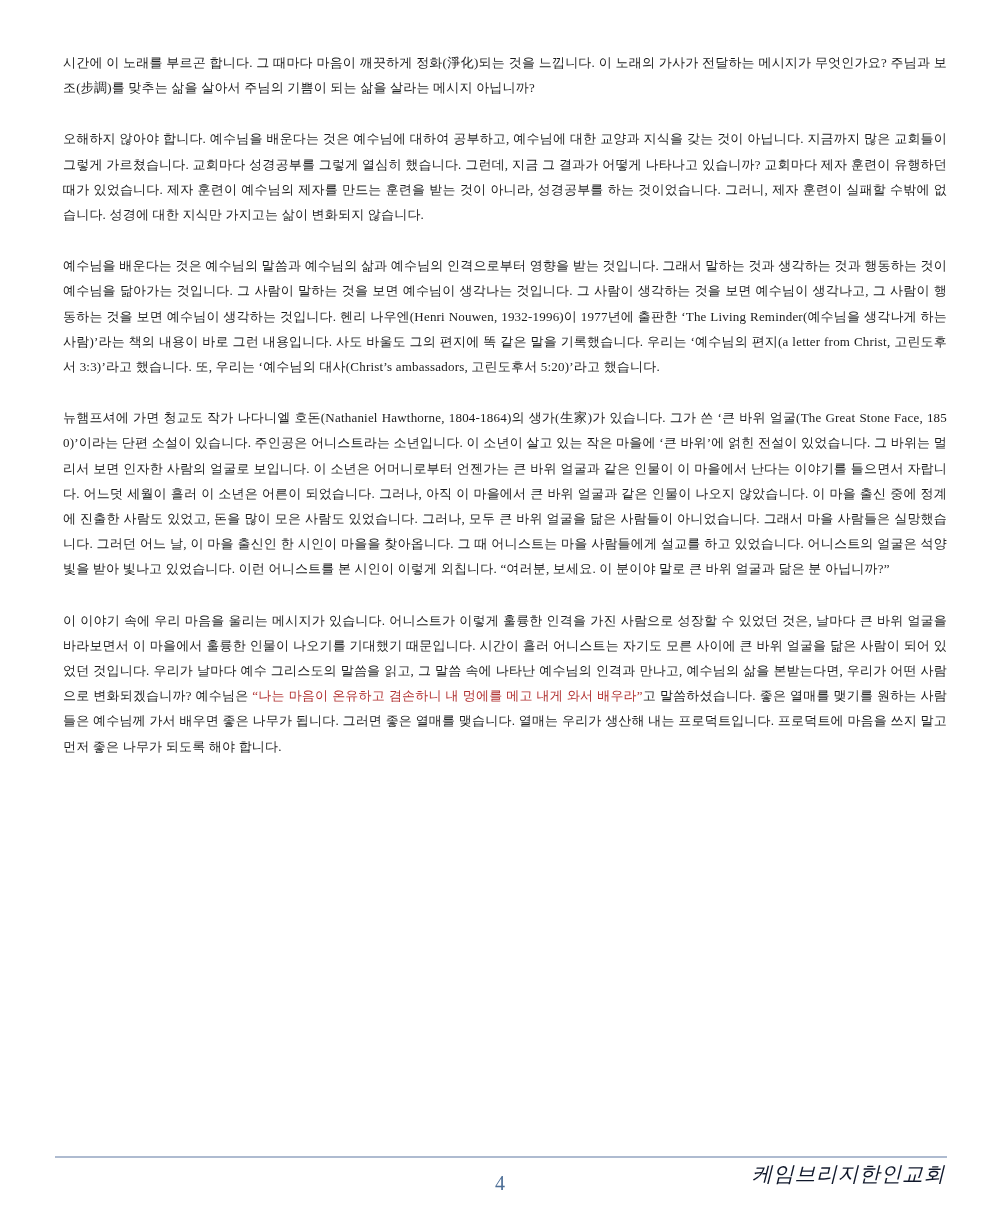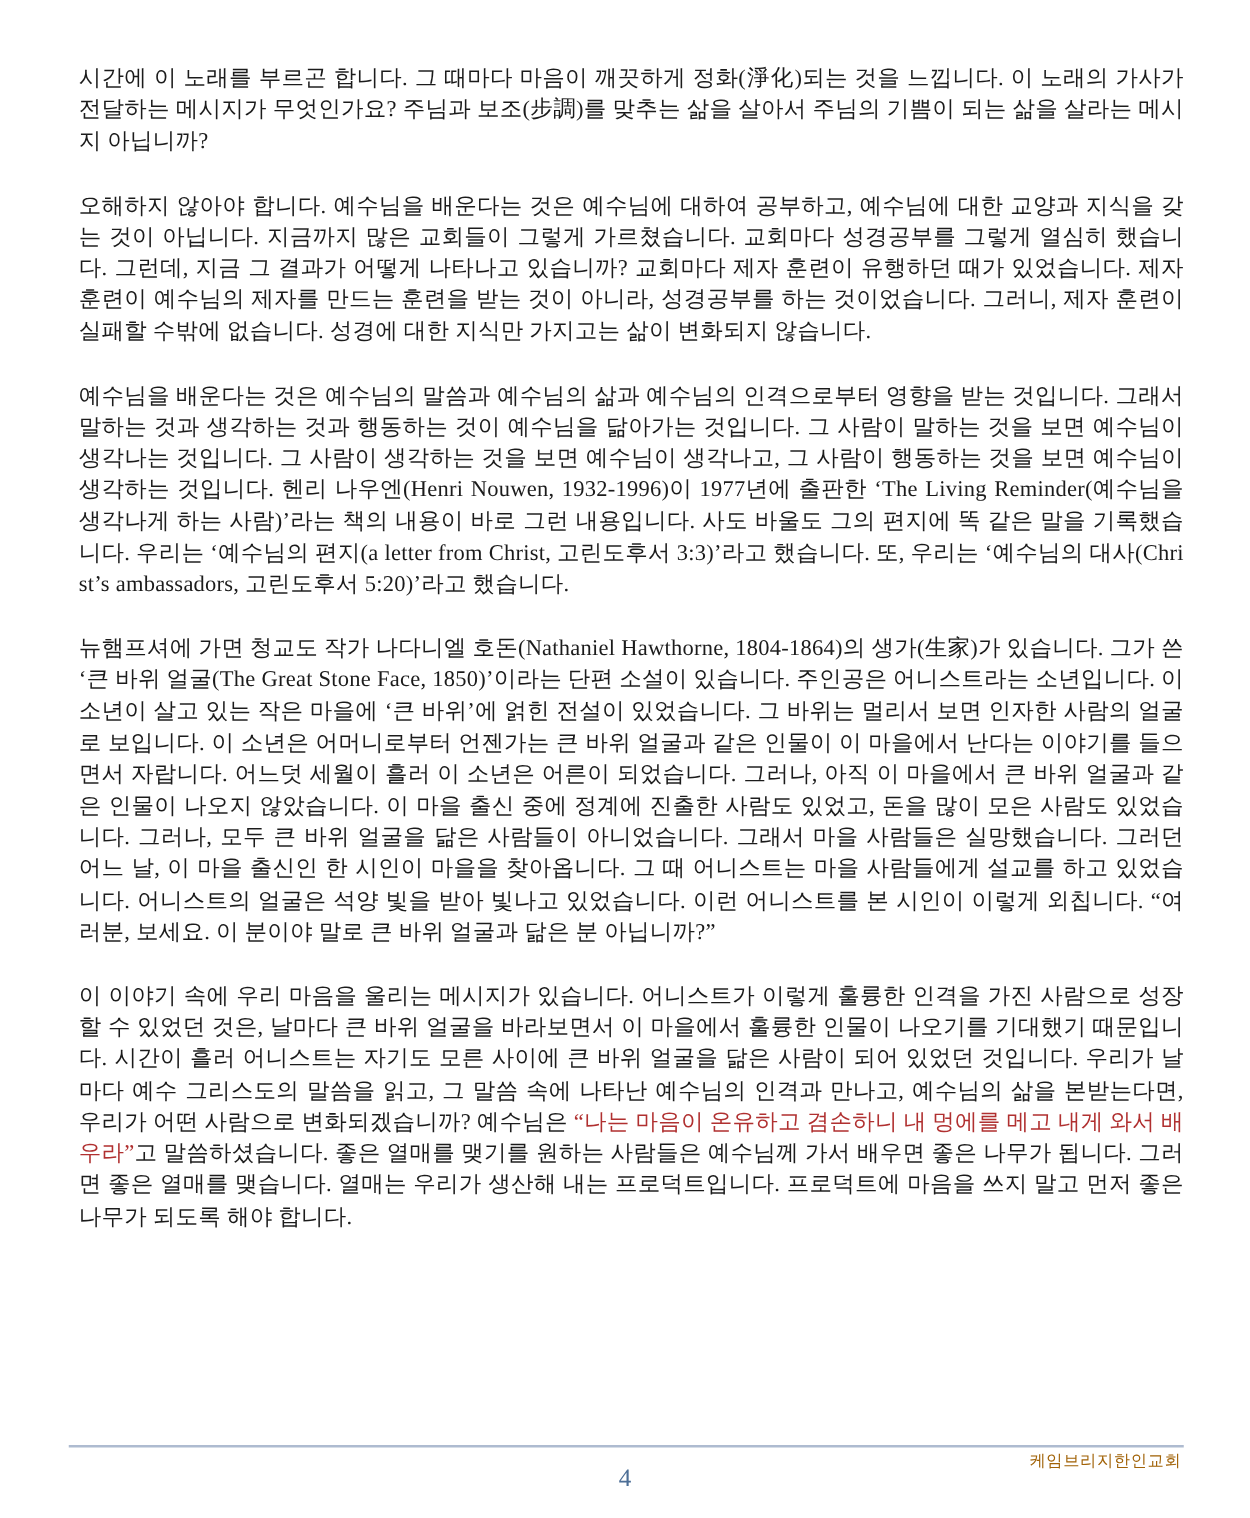--- a/index.html
+++ b/index.html
@@ -17,44 +17,45 @@
   }
   .text-block {
     position: absolute;
     top: 50px;
     left: 63px;
     width: 884px;
     color: #1b1b1b;
   }
   .text-block p {
     margin: 0 0 26px 0;
-    font-size: 18px;
+    font-size: 13px;
     line-height: 25.2px;
     text-align: justify;
     word-break: break-all;
     letter-spacing: 0.2px;
   }
   .red-quote {
     color: #b03030;
   }
   .footer-divider {
     position: absolute;
     left: 55px;
     top: 1156px;
     width: 892px;
     height: 2px;
     background: #aebbd0;
   }
   .footer-church {
     position: absolute;
     top: 1160px;
     right: 55px;
-    font-size: 13px;
-    color: #a16207;
+    font-size: 21px;
+    color: #0f172a;
     letter-spacing: 0.5px;
+    font-style: italic;
   }
   .page-number {
     position: absolute;
     top: 1172px;
     left: 0;
     width: 1000px;
     text-align: center;
     font-size: 20px;
     color: #4c6e96;
   }

